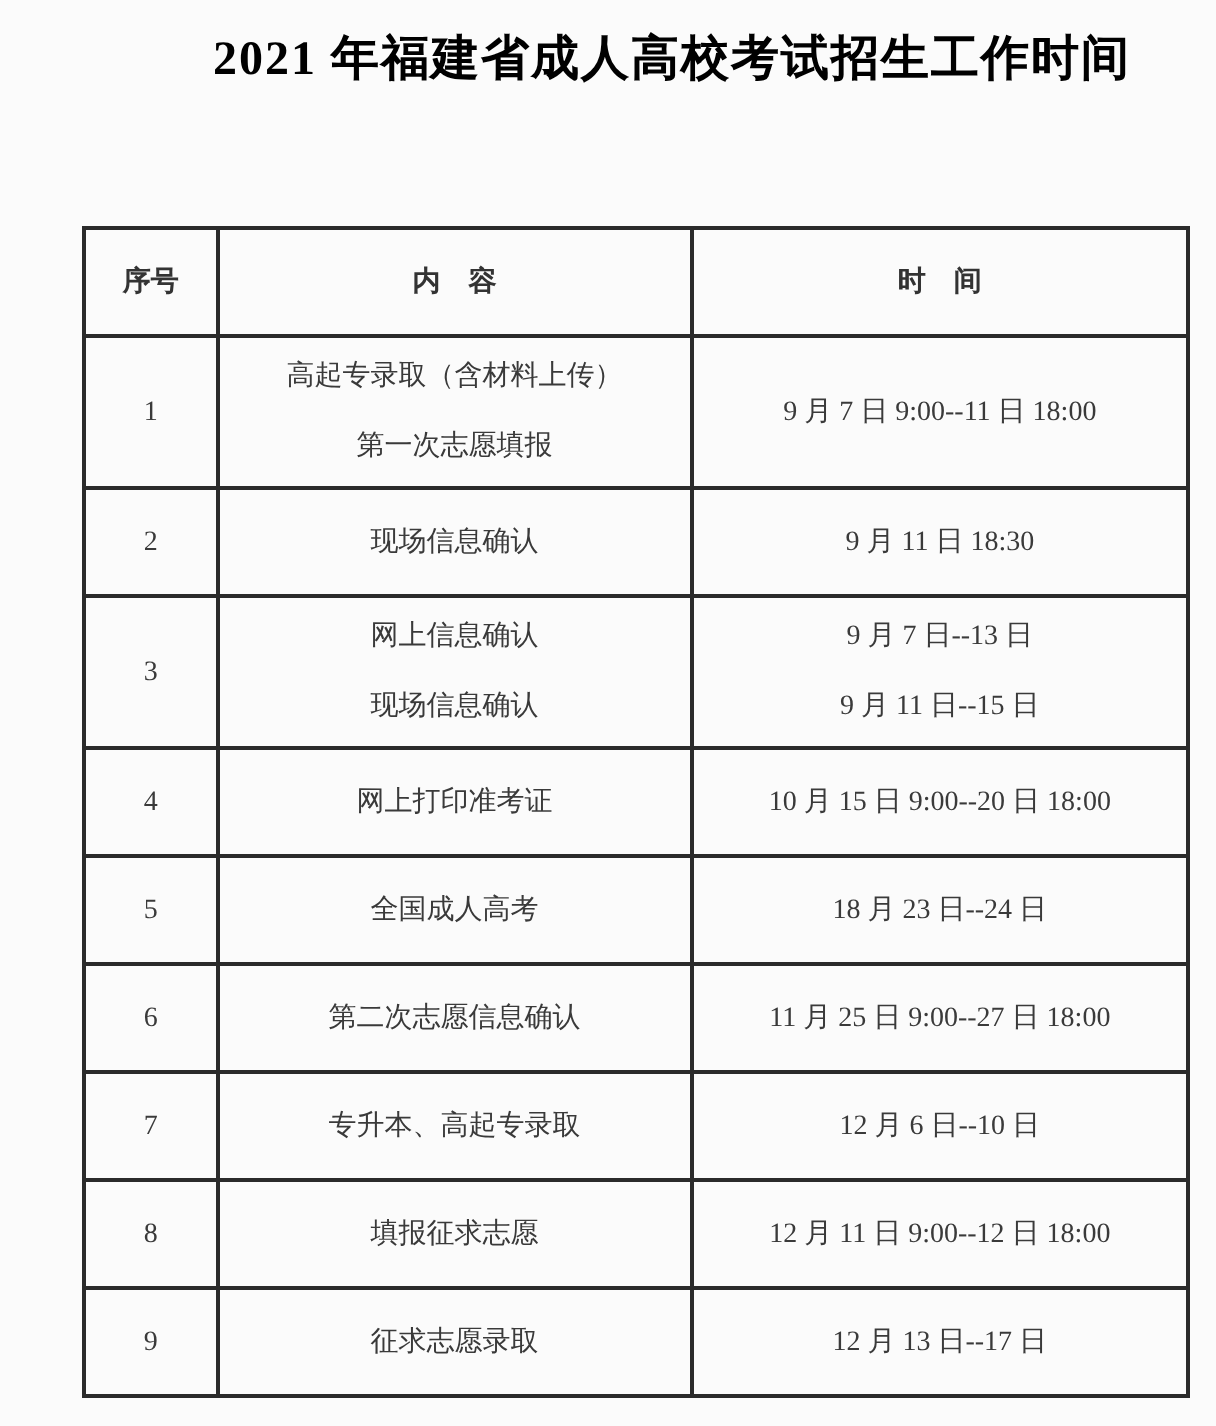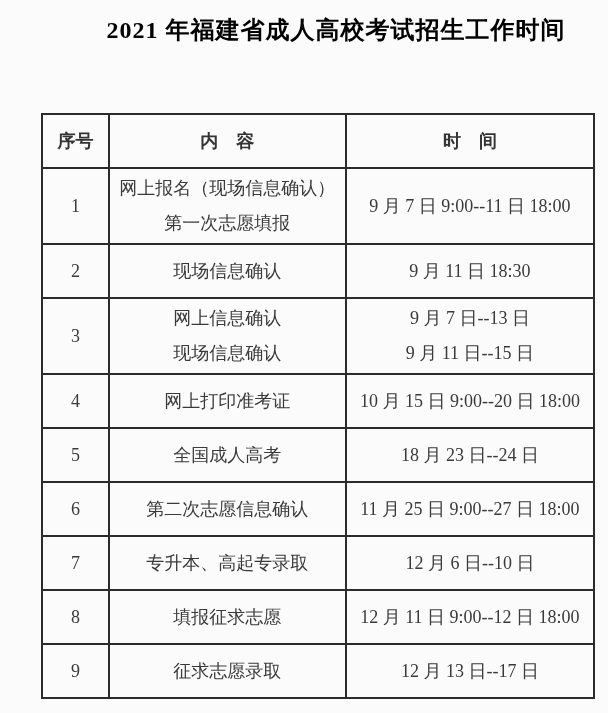--- a/index.html
+++ b/index.html
@@ -34,21 +34,21 @@
     letter-spacing: 1px;
     margin-left: 32px;
   }
   table.schedule {
     position: absolute;
     left: 41px;
     top: 113px;
     width: 554px;
     border-collapse: collapse;
     table-layout: fixed;
-    font-size: 18px;
+    font-size: 14px;
     color: var(--text-color);
   }
   table.schedule th,
   table.schedule td {
     border: 2px solid var(--border-color);
     text-align: center;
     vertical-align: middle;
     height: 54px;
     padding: 2px 3px;
     line-height: 35px;
@@ -85,21 +85,21 @@
         <th class="col-time">时　间</th>
       </tr>
     </thead>
     <tbody>
 
     <tr>
           <td class="col-no">
             <div class="cell-line">1</div>
           </td>
           <td class="col-content">
-            <div class="cell-line">网上报名（现场信息确认）</div>
+            <div class="cell-line">高起专录取（含材料上传）</div>
             <div class="cell-line">第一次志愿填报</div>
           </td>
           <td class="col-time">
             <div class="cell-line">9 月 7 日 9:00--11 日 18:00</div>
           </td>
         </tr>
         <tr>
           <td class="col-no">
             <div class="cell-line">2</div>
           </td>

